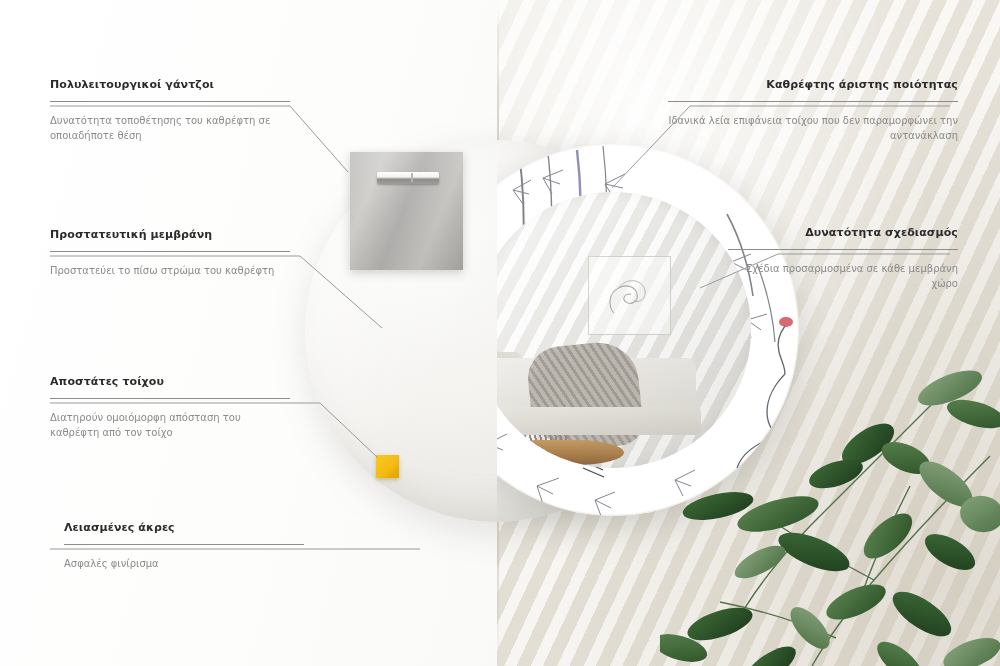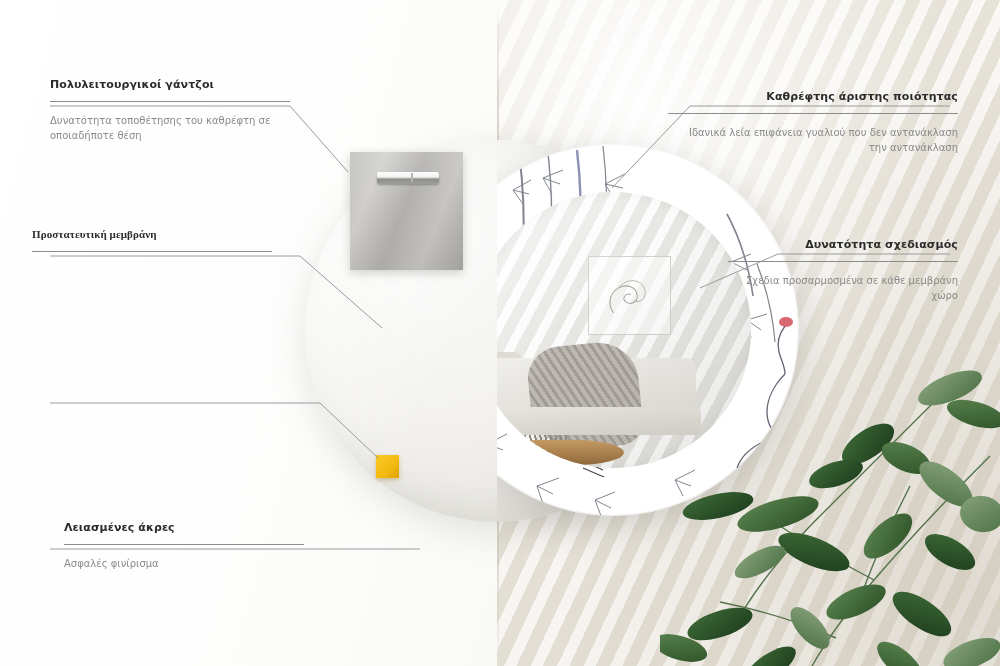--- a/index.html
+++ b/index.html
@@ -173,24 +173,24 @@
     font-size:11px; font-weight:700; color:#2b2b2b; letter-spacing:.1px;
     line-height:1.25; white-space:nowrap;
   }
   .label .rule {
     height:1px; background:#8c8c8c; margin:9px 0 11px 0;
   }
   .label p {
     font-size:10px; color:#8a8a8a; line-height:1.5; font-weight:400;
   }
   .label.left { text-align:left; }
-  .label.right { text-align:right;margin-top:12px; }
+  .label.right { text-align:right; }
 
   .lb1 { left:50px; top:78px;  width:240px; }
-  .lb2 { left:32px; top:228px; width:240px;font-family:Liberation Serif, serif; }
+  .lb2 { left:50px; top:228px; width:240px; }
   .lb3 { left:50px; top:375px; width:240px; }
   .lb4 { left:64px; top:521px; width:240px; }
   .rb1 { right:42px; top:78px;  width:290px; }
   .rb2 { right:42px; top:226px; width:230px; }
 
   
   .foliage { position:absolute; right:0; bottom:0; width:340px; height:300px; }
 </style>
 </head>
 <body>
@@ -300,33 +300,39 @@
 
   <div class="label left lb1">
     <h3>Πολυλειτουργικοί γάντζοι</h3>
     <div class="rule"></div>
     <p>Δυνατότητα τοποθέτησης του καθρέφτη σε οποιαδήποτε θέση</p>
   </div>
 
   <div class="label left lb2">
     <h3>Προστατευτική μεμβράνη</h3>
     <div class="rule"></div>
-  </div>
-
+    <p>Προστατεύει το πίσω στρώμα του καθρέφτη</p>
+  </div>
+
+  <div class="label left lb3">
+    <h3>Αποστάτες τοίχου</h3>
+    <div class="rule"></div>
+    <p>Διατηρούν ομοιόμορφη απόσταση του καθρέφτη από τον τοίχο</p>
+  </div>
 
   <div class="label left lb4">
     <h3>Λειασμένες άκρες</h3>
     <div class="rule"></div>
     <p>Ασφαλές φινίρισμα</p>
   </div>
 
   <div class="label right rb1">
     <h3>Καθρέφτης άριστης ποιότητας</h3>
     <div class="rule"></div>
-    <p>Ιδανικά λεία επιφάνεια γυαλιού που δεν αντανάκλαση την αντανάκλαση</p>
+    <p>Ιδανικά λεία επιφάνεια τοίχου που δεν παραμορφώνει την αντανάκλαση</p>
   </div>
 
   <div class="label right rb2">
     <h3>Δυνατότητα σχεδιασμός</h3>
     <div class="rule"></div>
     <p>Σχέδια προσαρμοσμένα σε κάθε μεμβράνη χώρο</p>
   </div>
 
   <svg class="foliage" viewBox="0 0 340 300">
     <defs>

